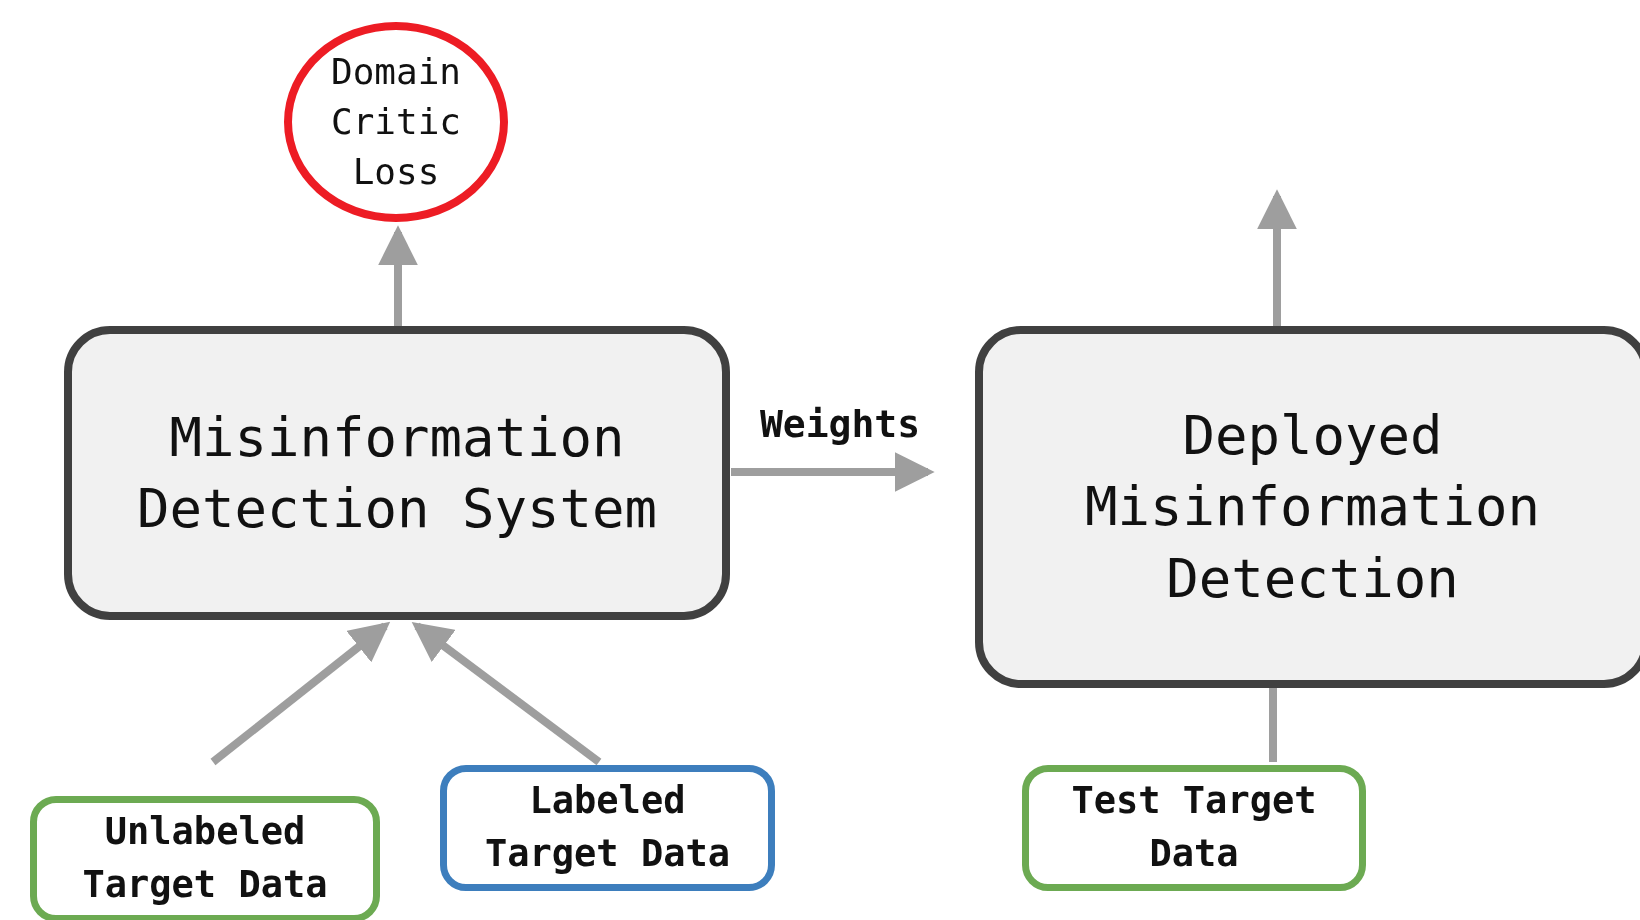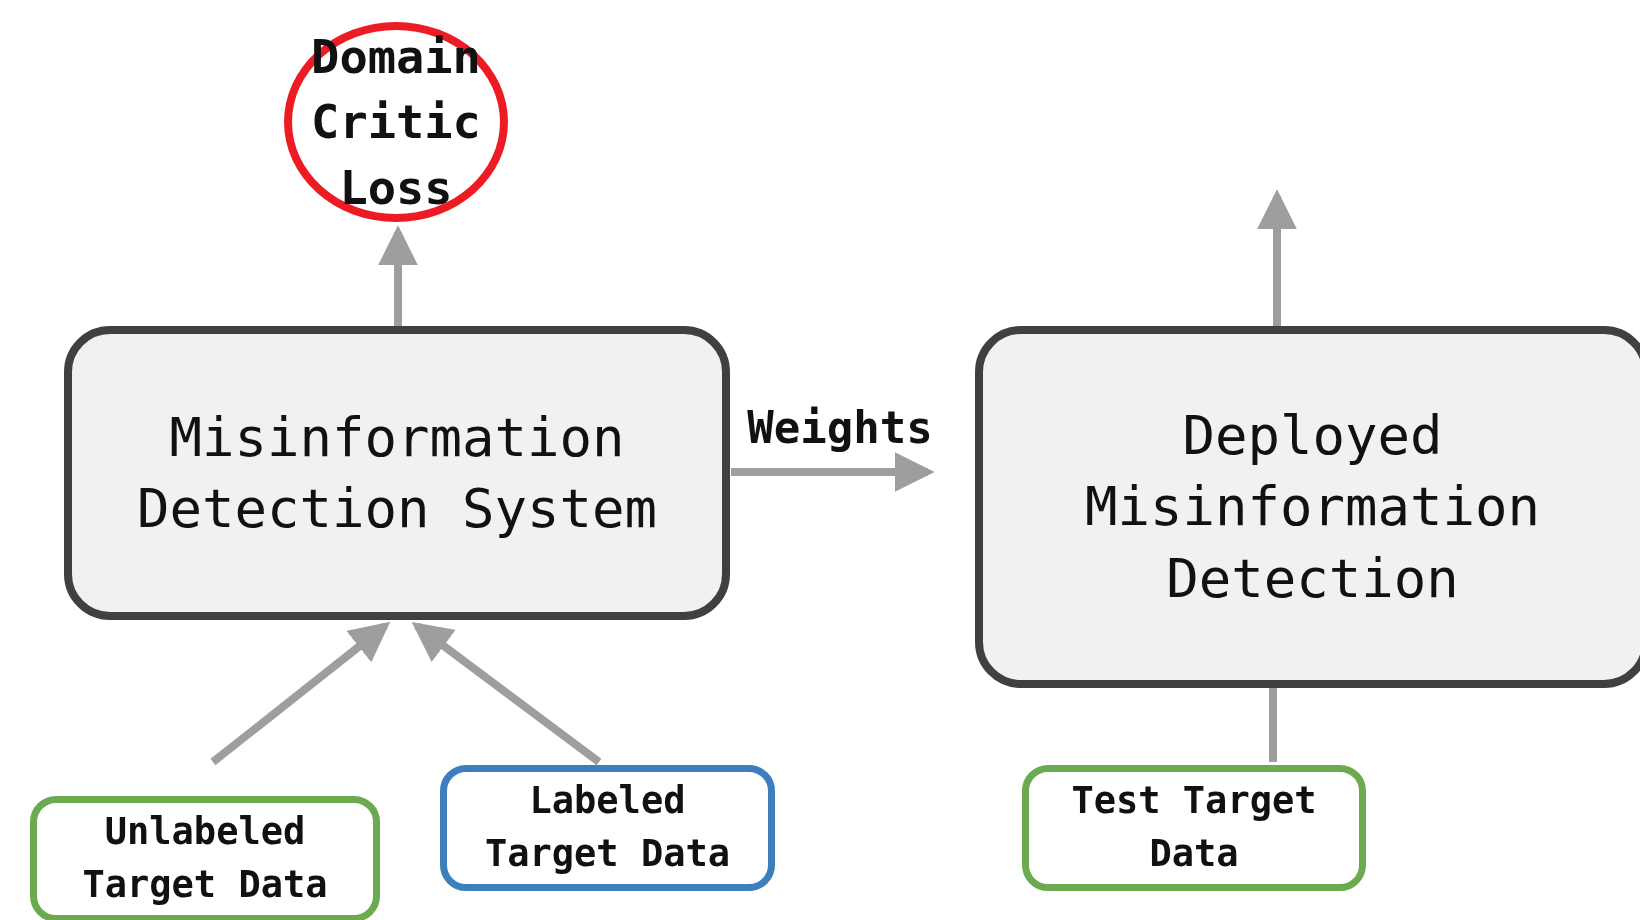--- a/index.html
+++ b/index.html
@@ -58,38 +58,38 @@
     font-weight: 700;
     line-height: 1.42;
   }
   
   .ellipse-node {
     border: 8px solid #ed1c24;
     border-radius: 50%;
     background: #ffffff;
   }
   .ellipse-node .label {
-    font-size: 47px;
-    font-weight: 700;
+    font-size: 36px;
+    font-weight: 400;
     line-height: 1.39;
   }
   #node-system    { left: 64px;   top: 326px; width: 666px; height: 294px; }
   #node-deployed  { left: 975px;  top: 326px; width: 675px; height: 362px; }
   #node-critic    { left: 284px;  top: 22px;  width: 224px; height: 200px; }
   #node-predicted { left: 1090px; top: 55px;  width: 375px; height: 132px; }
   #node-unlabeled { left: 30px;   top: 765px; width: 350px; height: 126px; }
   #node-labeled   { left: 440px;  top: 765px; width: 335px; height: 126px; }
   #node-test      { left: 1022px; top: 765px; width: 344px; height: 126px; }
   #edge-label-weights {
     position: absolute;
     left: 745px;
     top: 402px;
     width: 190px;
     text-align: center;
-    font-size: 44px;
+    font-size: 38px;
     font-weight: 700;
     z-index: 2;
   }
 </style>
 </head>
 <body>
 
 <div id="canvas">
 
   <svg id="arrow-layer" viewBox="0 0 1640 920" xmlns="http://www.w3.org/2000/svg">

